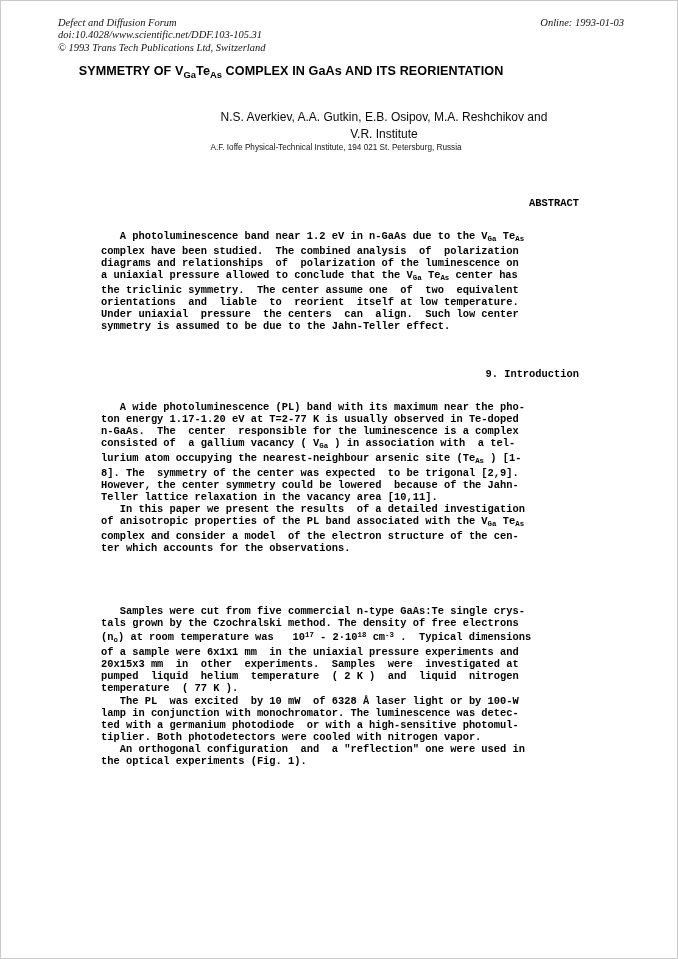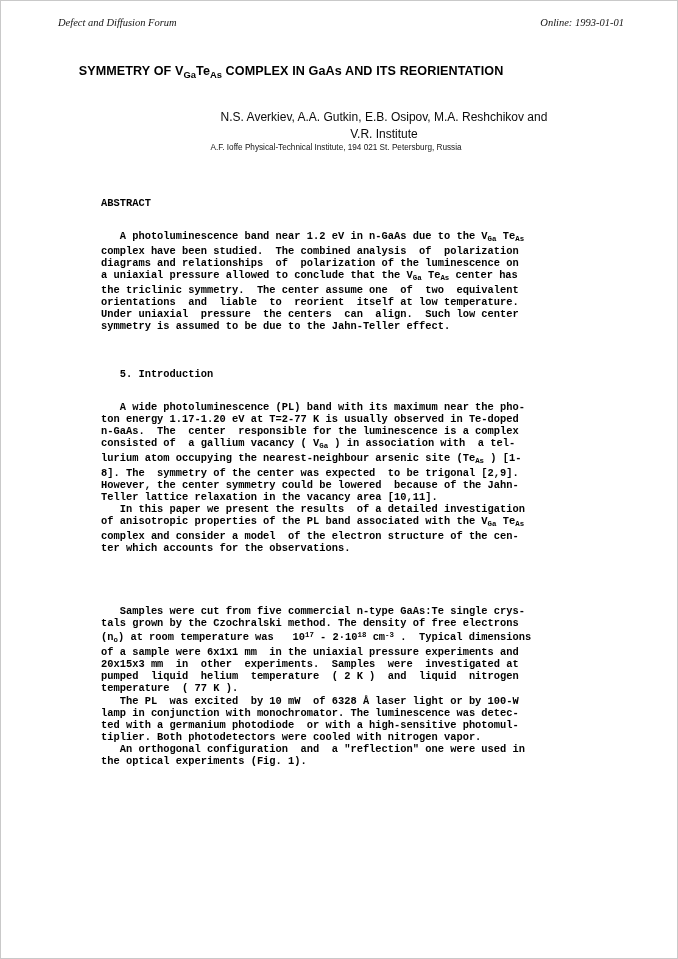--- a/index.html
+++ b/index.html
@@ -106,20 +106,21 @@
     white-space: pre;
     letter-spacing: 0px;
   }
   .heading {
     font-family: "Liberation Mono", "DejaVu Sans Mono", monospace;
     font-size: 10.4px;
     line-height: 12.05px;
     font-weight: bold;
     color: #000;
     white-space: pre;
+    text-align: right;
   }
   .gap-md { height: 21px; }
   .gap-lg { height: 30px; }
   .gap-xl { height: 36px; }
 
   .mono sub {
     font-size: 7.4px;
     vertical-align: -0.25em;
     font-weight: bold;
   }
@@ -132,42 +133,44 @@
   .blk { display: block; }
 </style>
 </head>
 <body>
 
 <div class="page">
 
   <div class="masthead">
     <div class="masthead-row1">
       <span class="masthead-left">Defect and Diffusion Forum</span>
-      <span class="masthead-right">Online: 1993-01-01</span>
+      <span class="masthead-right">Online: 1993-01-03</span>
     </div>
+    <div class="masthead-line">doi:10.4028/www.scientific.net/DDF.103-105.31</div>
+    <div class="masthead-line">© 1993 Trans Tech Publications Ltd, Switzerland</div>
   </div>
 
   <div class="title">
     <div><span>SYMMETRY OF V</span><sub>Ga</sub><span>Te</span><sub>As</sub><span> COMPLEX IN GaAs AND ITS REORIENTATION</span></div>
   </div>
 
   <div class="authors">
     <div>N.S. Averkiev, A.A. Gutkin, E.B. Osipov, M.A. Reshchikov and</div>
     <div>V.R. Institute</div>
   </div>
   <div class="affiliation">A.F. Ioffe Physical-Technical Institute, 194 021 St. Petersburg, Russia</div>
 
   <div class="body-col">
 
     <div class="heading">ABSTRACT</div>
     <div class="gap-md"></div>
     <div class="mono"><span class="blk"><span>   A photoluminescence band near 1.2 eV in n-GaAs due to the V</span><sub>Ga</sub><span> Te</span><sub>As</sub></span><span class="blk"><span>complex have been studied.  The combined analysis  of  polarization</span></span><span class="blk"><span>diagrams and relationships  of  polarization of the luminescence on</span></span><span class="blk"><span>a uniaxial pressure allowed to conclude that the V</span><sub>Ga</sub><span> Te</span><sub>As</sub><span> center has</span></span><span class="blk"><span>the triclinic symmetry.  The center assume one  of  two  equivalent</span></span><span class="blk"><span>orientations  and  liable  to  reorient  itself at low temperature.</span></span><span class="blk"><span>Under uniaxial  pressure  the centers  can  align.  Such low center</span></span><span class="blk"><span>symmetry is assumed to be due to the Jahn-Teller effect.</span></span></div>
 
     <div class="gap-xl"></div>
-    <div class="heading">   5. Introduction</div>
+    <div class="heading">   9. Introduction</div>
     <div class="gap-md"></div>
     <div class="mono"><span class="blk"><span>   A wide photoluminescence (PL) band with its maximum near the pho-</span></span><span class="blk"><span>ton energy 1.17-1.20 eV at T=2-77 K is usually observed in Te-doped</span></span><span class="blk"><span>n-GaAs.  The  center  responsible for the luminescence is a complex</span></span><span class="blk"><span>consisted of  a gallium vacancy ( V</span><sub>Ga</sub><span> ) in association with  a tel-</span></span><span class="blk"><span>lurium atom occupying the nearest-neighbour arsenic site (Te</span><sub>As</sub><span> ) [1-</span></span><span class="blk"><span>8]. The  symmetry of the center was expected  to be trigonal [2,9].</span></span><span class="blk"><span>However, the center symmetry could be lowered  because of the Jahn-</span></span><span class="blk"><span>Teller lattice relaxation in the vacancy area [10,11].</span></span><span class="blk"><span>   In this paper we present the results  of a detailed investigation</span></span><span class="blk"><span>of anisotropic properties of the PL band associated with the V</span><sub>Ga</sub><span> Te</span><sub>As</sub></span><span class="blk"><span>complex and consider a model  of the electron structure of the cen-</span></span><span class="blk"><span>ter which accounts for the observations.</span></span></div>
 
     <div class="gap-lg"></div>
     <div class="gap-md"></div>
     <div class="mono"><span class="blk"><span>   Samples were cut from five commercial n-type GaAs:Te single crys-</span></span><span class="blk"><span>tals grown by the Czochralski method. The density of free electrons</span></span><span class="blk"><span>(n</span><sub>o</sub><span>) at room temperature was   10</span><sup>17</sup><span> - 2·10</span><sup>18</sup><span> cm</span><sup>-3</sup><span> .  Typical dimensions</span></span><span class="blk"><span>of a sample were 6x1x1 mm  in the uniaxial pressure experiments and</span></span><span class="blk"><span>20x15x3 mm  in  other  experiments.  Samples  were  investigated at</span></span><span class="blk"><span>pumped  liquid  helium  temperature  ( 2 K )  and  liquid  nitrogen</span></span><span class="blk"><span>temperature  ( 77 K ).</span></span><span class="blk"><span>   The PL  was excited  by 10 mW  of 6328 Å laser light or by 100-W</span></span><span class="blk"><span>lamp in conjunction with monochromator. The luminescence was detec-</span></span><span class="blk"><span>ted with a germanium photodiode  or with a high-sensitive photomul-</span></span><span class="blk"><span>tiplier. Both photodetectors were cooled with nitrogen vapor.</span></span><span class="blk"><span>   An orthogonal configuration  and  a "reflection" one were used in</span></span><span class="blk"><span>the optical experiments (Fig. 1).</span></span></div>
 
   </div>
 </div>
 

